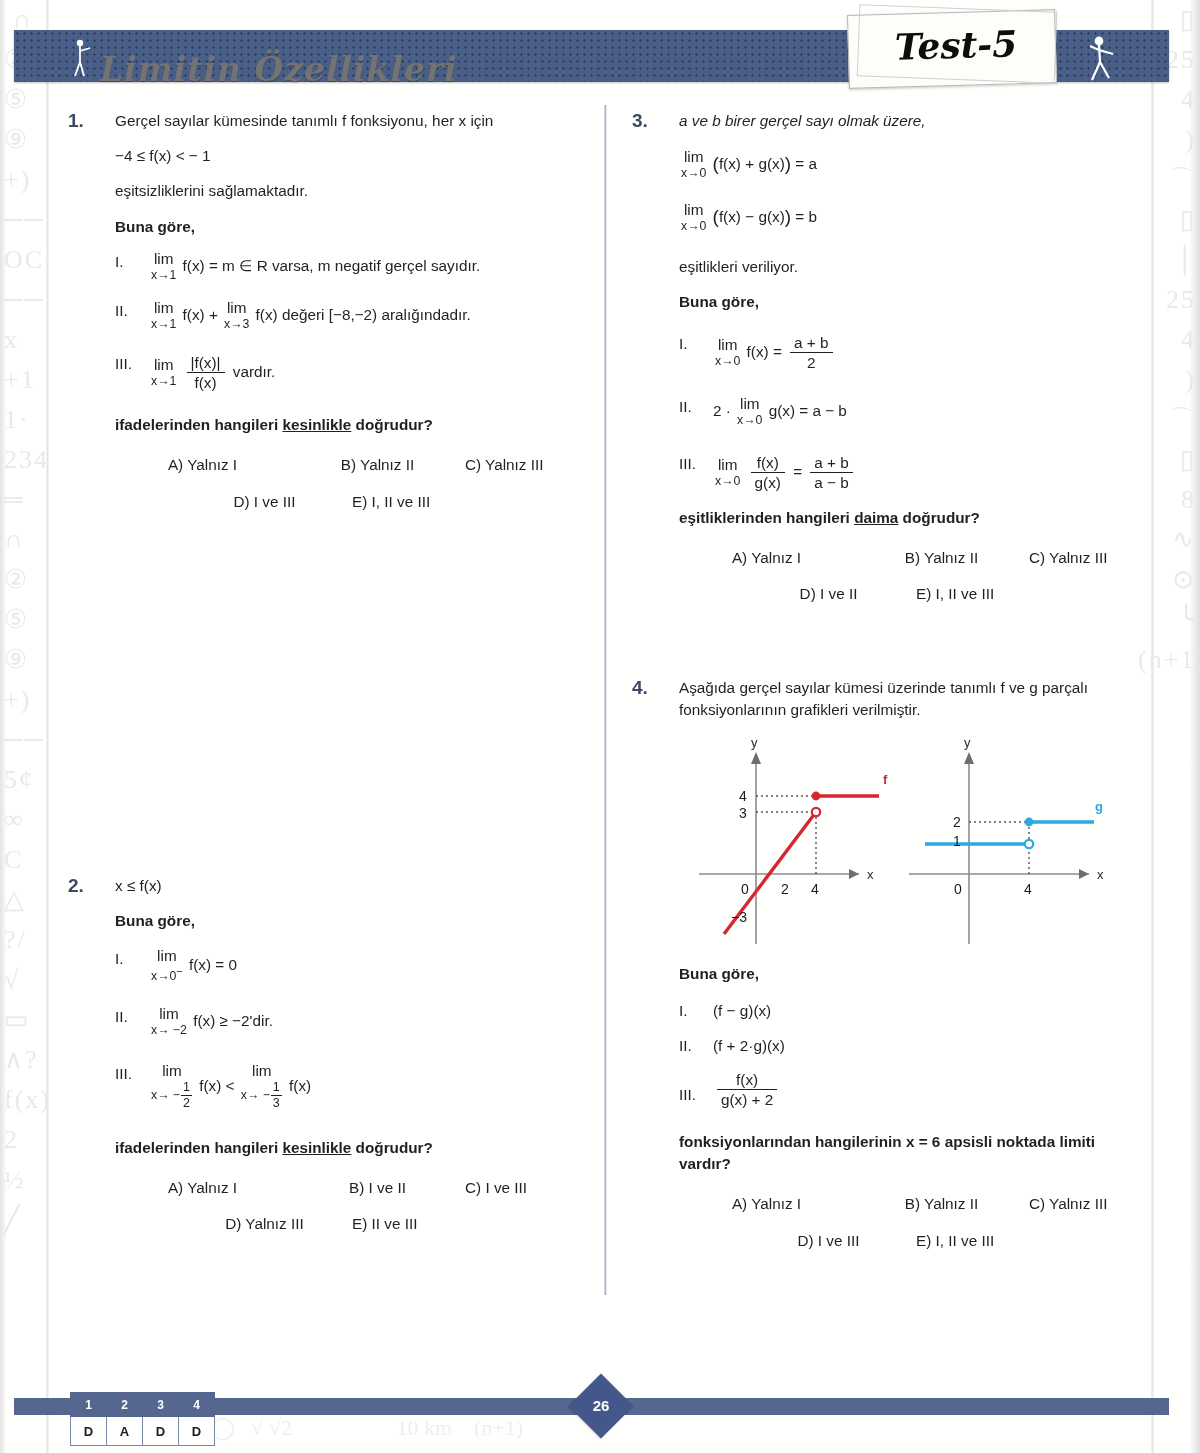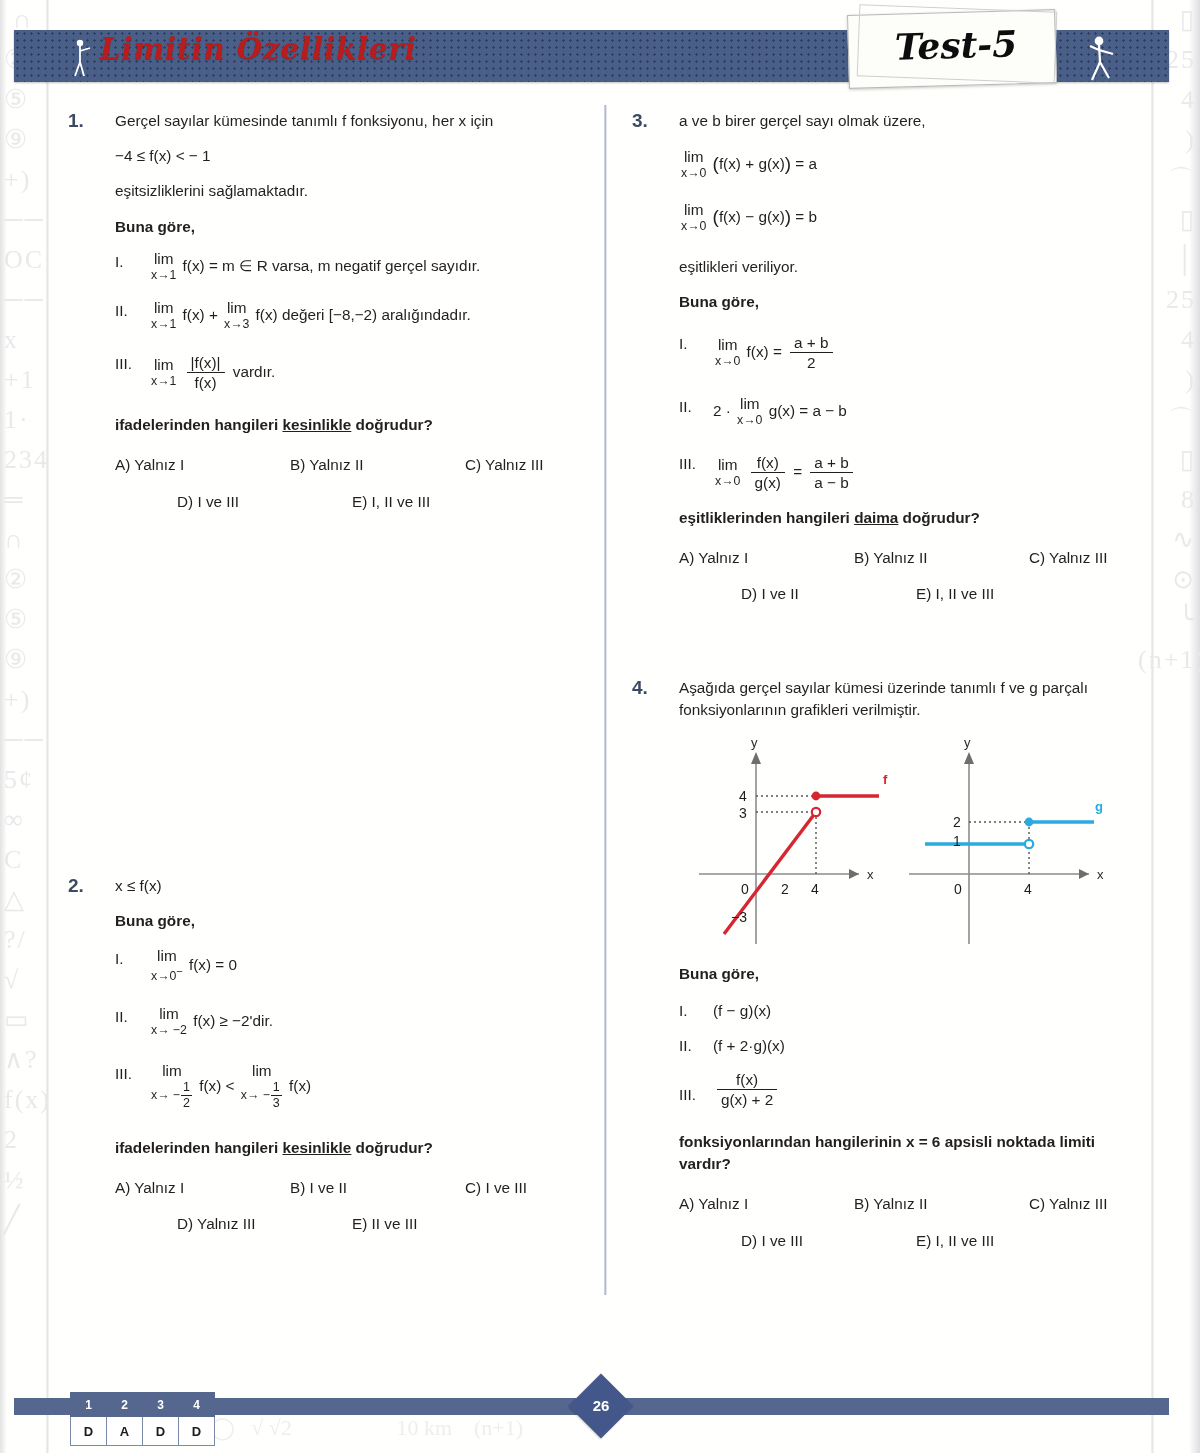--- a/index.html
+++ b/index.html
@@ -31,24 +31,24 @@
 
   
   .header-band{
     position:absolute;left:14px;top:30px;width:1155px;height:52px;
     background-color:#4a5f87;
     background-image:radial-gradient(#2e3f63 1.1px, transparent 1.2px);
     background-size:7px 7px;
     box-shadow:0 1px 2px rgba(0,0,0,.25);
   }
   .header-title{
-    position:absolute;left:100px;top:32px;
+    position:absolute;left:100px;top:50px;
     font-family:"DejaVu Serif", serif;
     font-style:italic;font-weight:bold;
-    font-size:29px;color:#b91c1c;
+    font-size:33px;color:#737373;
     letter-spacing:1px;
     text-shadow:0 1px 1px rgba(0,0,0,.25);
   }
   .stick-fig{position:absolute;color:#ffffff;}
   .stick-left{left:72px;top:38px;width:20px;height:40px;}
   .stick-right{left:1085px;top:34px;width:34px;height:48px;}
 
   .test-tag{
     position:absolute;left:848px;top:12px;width:206px;height:72px;
     background:#fdfdfa;border:1px solid #b9b9b9;
@@ -100,21 +100,21 @@
   .frac .num{display:block;padding:0 4px;border-bottom:1.4px solid #231f20;line-height:1.25;}
   .frac .den{display:block;padding:0 4px;line-height:1.25;}
   .sfrac{display:inline-block;text-align:center;vertical-align:middle;font-size:12.5px;margin:0 1px;}
   .sfrac .num{display:block;border-bottom:1.2px solid #231f20;line-height:1.2;padding:0 2px;}
   .sfrac .den{display:block;line-height:1.2;padding:0 2px;}
   .sup{font-size:11px;vertical-align:super;}
 
   
   .opts{margin-top:18px;font-size:15.3px;}
   .optrow{display:flex;margin-bottom:14px;}
-  .optrow .o{white-space:nowrap;}
+  .optrow .o{white-space:nowrap;text-align:center;}
   .row1 .o:nth-child(1){width:175px;}
   .row1 .o:nth-child(2){width:175px;}
   .row2{padding-left:62px;}
   .row2 .o:nth-child(1){width:175px;}
 
   
   .graphs{position:relative;height:215px;margin:10px 0 8px 20px;}
   .footer-bar{position:absolute;left:14px;top:1398px;width:1155px;height:17px;background:#55678f;}
   .key{position:absolute;left:70px;top:1392px;}
   .key table{border-collapse:collapse;}
@@ -300,21 +300,21 @@
         </div>
       </div>
     </div>
   </div>
 
   <div class="col col-right">
 
     <div class="q">
       <div class="qnum">3.</div>
       <div class="qbody">
-        <p style="margin-bottom:17px;">a ve b birer gerçel sayı olmak üzere,</p>
+        <p style="margin-bottom:17px;font-style:italic;">a ve b birer gerçel sayı olmak üzere,</p>
 
         <p class="ind" style="margin-top:16px;margin-bottom:22px;">
           <span class="lim">
             <span class="lw">lim</span>
             <span class="sub">x→0</span>
           </span>
           <span style="font-size:19px;vertical-align:-1px;">(</span>f(x) + g(x)<span style="font-size:19px;vertical-align:-1px;">)</span> = a
         </p>
         <p class="ind" style="margin-bottom:22px;">
           <span class="lim">

